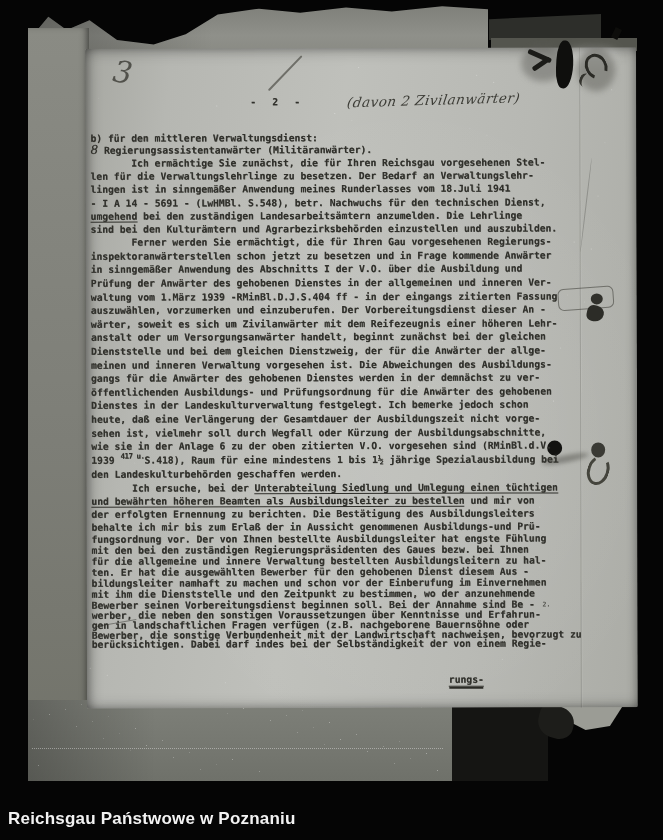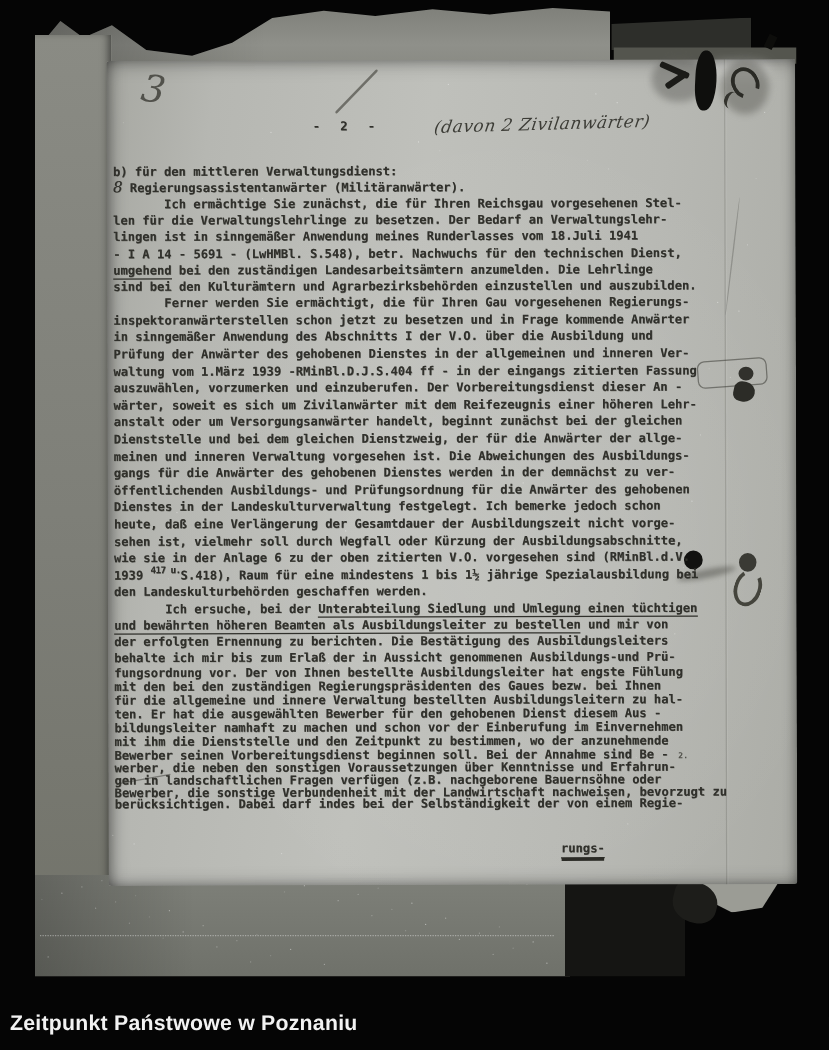--- a/index.html
+++ b/index.html
@@ -270,14 +270,14 @@
     <div class="hole2-squiggle"></div>
     <div class="hole2-smudge"></div>
 
     <div id="typed">
       <div class="pagenum">-  2  -</div>
       <div id="typed-blocks"><div class="tblock b-heading"><div class="tline">b) für den mittleren Verwaltungsdienst:</div><div class="tline"><span class="hand8">8</span> Regierungsassistentanwärter (Militäranwärter).</div></div><div class="tblock b-para1"><div class="tline">       Ich ermächtige Sie zunächst, die für Ihren Reichsgau vorgesehenen Stel-</div><div class="tline">len für die Verwaltungslehrlinge zu besetzen. Der Bedarf an Verwaltungslehr-</div><div class="tline">lingen ist in sinngemäßer Anwendung meines Runderlasses vom 18.Juli 1941</div><div class="tline">- I A 14 - 5691 - (LwHMBl. S.548), betr. Nachwuchs für den technischen Dienst,</div><div class="tline"><span class="und">umgehend</span> bei den zuständigen Landesarbeitsämtern anzumelden. Die Lehrlinge</div><div class="tline">sind bei den Kulturämtern und Agrarbezirksbehörden einzustellen und auszubilden.</div></div><div class="tblock b-para2"><div class="tline">       Ferner werden Sie ermächtigt, die für Ihren Gau vorgesehenen Regierungs-</div><div class="tline">inspektoranwärterstellen schon jetzt zu besetzen und in Frage kommende Anwärter</div><div class="tline">in sinngemäßer Anwendung des Abschnitts I der V.O. über die Ausbildung und</div><div class="tline">Prüfung der Anwärter des gehobenen Dienstes in der allgemeinen und inneren Ver-</div><div class="tline">waltung vom 1.März 1939 -RMinBl.D.J.S.404 ff - in der eingangs zitierten Fassung</div><div class="tline">auszuwählen, vorzumerken und einzuberufen. Der Vorbereitungsdienst dieser An -</div><div class="tline">wärter, soweit es sich um Zivilanwärter mit dem Reifezeugnis einer höheren Lehr-</div><div class="tline">anstalt oder um Versorgungsanwärter handelt, beginnt zunächst bei der gleichen</div><div class="tline">Dienststelle und bei dem gleichen Dienstzweig, der für die Anwärter der allge-</div><div class="tline">meinen und inneren Verwaltung vorgesehen ist. Die Abweichungen des Ausbildungs-</div><div class="tline">gangs für die Anwärter des gehobenen Dienstes werden in der demnächst zu ver-</div><div class="tline">öffentlichenden Ausbildungs- und Prüfungsordnung für die Anwärter des gehobenen</div><div class="tline">Dienstes in der Landeskulturverwaltung festgelegt. Ich bemerke jedoch schon</div><div class="tline">heute, daß eine Verlängerung der Gesamtdauer der Ausbildungszeit nicht vorge-</div><div class="tline">sehen ist, vielmehr soll durch Wegfall oder Kürzung der Ausbildungsabschnitte,</div><div class="tline">wie sie in der Anlage 6 zu der oben zitierten V.O. vorgesehen sind (RMinBl.d.V.</div><div class="tline">1939 <span class="sup">417 u.</span>S.418), Raum für eine mindestens 1 bis 1½ jährige Spezialausbildung bei</div><div class="tline">den Landeskulturbehörden geschaffen werden.</div></div><div class="tblock b-para3a"><div class="tline">       Ich ersuche, bei der <span class="und">Unterabteilung Siedlung und Umlegung einen tüchtigen</span></div><div class="tline"><span class="und">und bewährten höheren Beamten als Ausbildungsleiter zu bestellen</span> und mir von</div><div class="tline">der erfolgten Ernennung zu berichten. Die Bestätigung des Ausbildungsleiters</div><div class="tline">behalte ich mir bis zum Erlaß der in Aussicht genommenen Ausbildungs-und Prü-</div></div><div class="tblock b-para3b"><div class="tline">fungsordnung vor. Der von Ihnen bestellte Ausbildungsleiter hat engste Fühlung</div><div class="tline">mit den bei den zuständigen Regierungspräsidenten des Gaues bezw. bei Ihnen</div><div class="tline">für die allgemeine und innere Verwaltung bestellten Ausbildungsleitern zu hal-</div><div class="tline">ten. Er hat die ausgewählten Bewerber für den gehobenen Dienst diesem Aus -</div><div class="tline">bildungsleiter namhaft zu machen und schon vor der Einberufung im Einvernehmen</div><div class="tline">mit ihm die Dienststelle und den Zeitpunkt zu bestimmen, wo der anzunehmende</div><div class="tline">Bewerber seinen Vorbereitungsdienst beginnen soll. Bei der Annahme sind Be -</div></div><div class="tblock b-para3c"><div class="tline">werber, die neben den sonstigen Voraussetzungen über Kenntnisse und Erfahrun-</div><div class="tline">gen in landschaftlichen Fragen verfügen (z.B. nachgeborene Bauernsöhne oder</div><div class="tline">Bewerber, die sonstige Verbundenheit mit der Landwirtschaft nachweisen, bevorzugt zu</div><div class="tline">berücksichtigen. Dabei darf indes bei der Selbständigkeit der von einem Regie-</div></div></div>
       <div><span class="catchword">rungs-</span></div>
     </div>
   </div>
 
-  <div id="caption">Zeitpunkt Państwowe w Poznaniu</div>
+  <div id="caption">Reichsgau Państwowe w Poznaniu</div>
 </div>
 
 </body></html>

